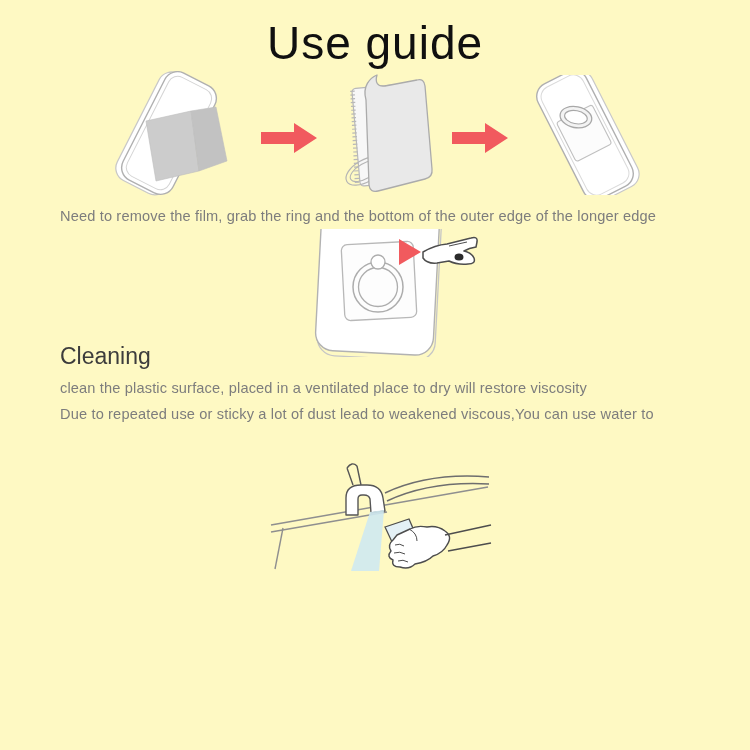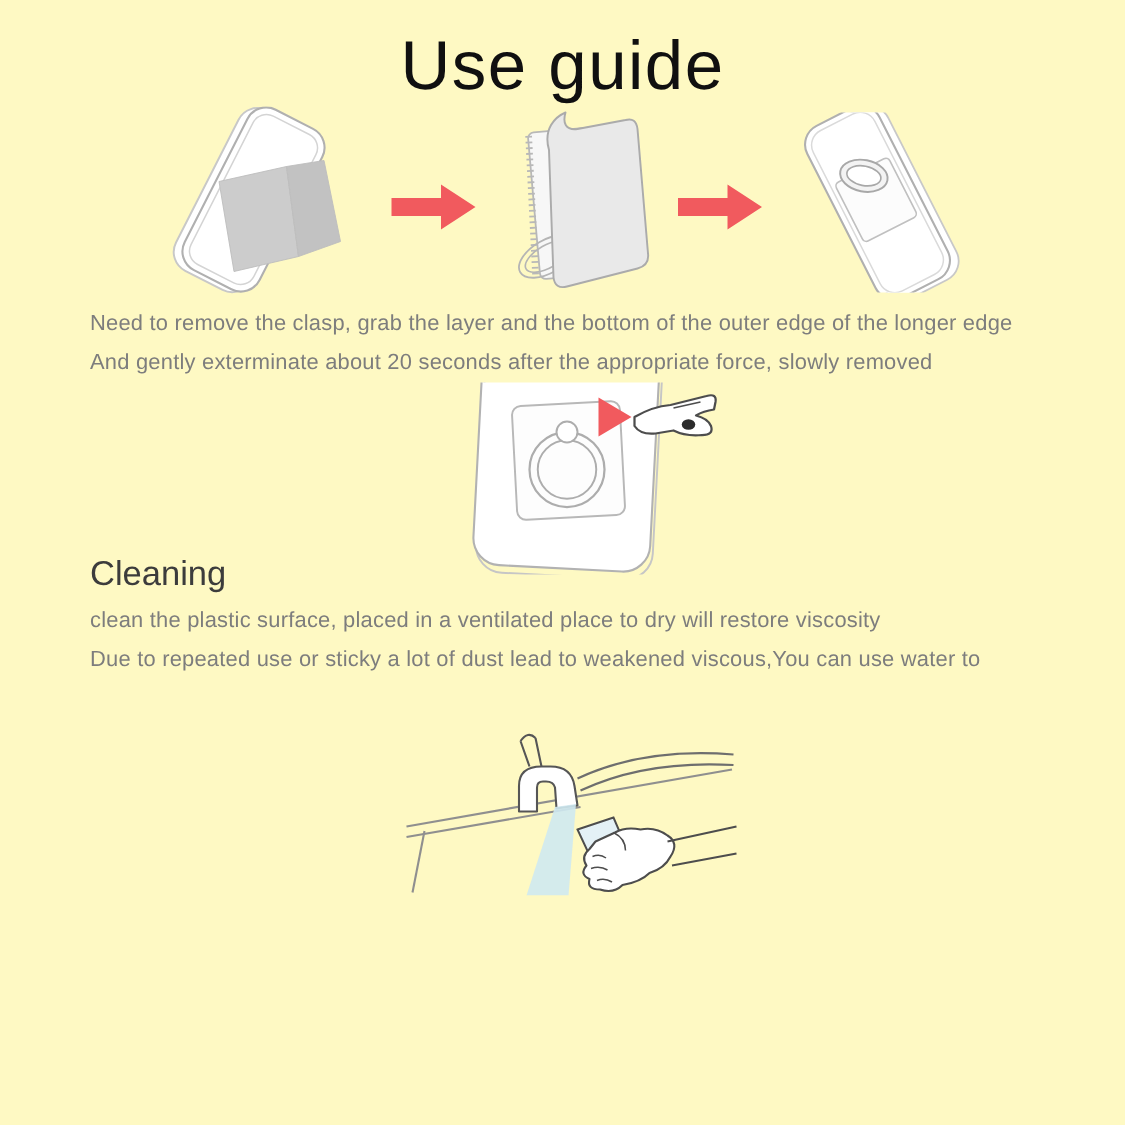--- a/index.html
+++ b/index.html
@@ -67,22 +67,21 @@
         <rect x="35" y="-4" width="54" height="128" rx="14" fill="#ffffff" stroke="#b0b0b0" stroke-width="1.4"></rect>
         <rect x="39" y="0" width="46" height="120" rx="11" fill="none" stroke="#dadada" stroke-width="1"></rect>
         <rect x="42" y="36" width="40" height="44" rx="3" fill="#fcfcfc" stroke="#c0c0c0" stroke-width="1.1"></rect>
         <ellipse cx="62" cy="40" rx="16" ry="10.5" transform="rotate(38 62 40)" fill="#f3f3f3" stroke="#a8a8a8" stroke-width="1.3"></ellipse>
         <ellipse cx="62" cy="40" rx="11.5" ry="6.5" transform="rotate(38 62 40)" fill="#ffffff" stroke="#a8a8a8" stroke-width="1.1"></ellipse>
       </g>
     </svg>
   </div>
 
   <div class="section" id="sec-disassemble">
-    <p>Need to remove the clasp, grab the layer and the bottom of the outer edge of the longer edge</p>
-    <p>And gently exterminate about 20 seconds after the appropriate force, slowly removed</p>
+    <p>Need to remove the film, grab the ring and the bottom of the outer edge of the longer edge</p>
   </div>
 
   <svg class="illus-block" id="illus-disassemble" width="180" height="128" viewBox="0 0 180 128">
     <g transform="rotate(3 79 40)">
       <rect x="22" y="-51" width="118" height="180" rx="18" fill="none" stroke="#c6c6c6" stroke-width="1.3"></rect>
       <rect x="20" y="-56" width="118" height="180" rx="18" fill="#ffffff" stroke="#b2b2b2" stroke-width="1.4"></rect>
     </g>
     <rect x="44" y="14" width="72" height="76" rx="6" transform="rotate(-3 80 52)" fill="#fdfdfd" stroke="#b8b8b8" stroke-width="1.3"></rect>
     <circle cx="79" cy="58" r="25" fill="none" stroke="#adadad" stroke-width="1.5"></circle>
     <circle cx="79" cy="58" r="19.5" fill="none" stroke="#adadad" stroke-width="1.3"></circle>

